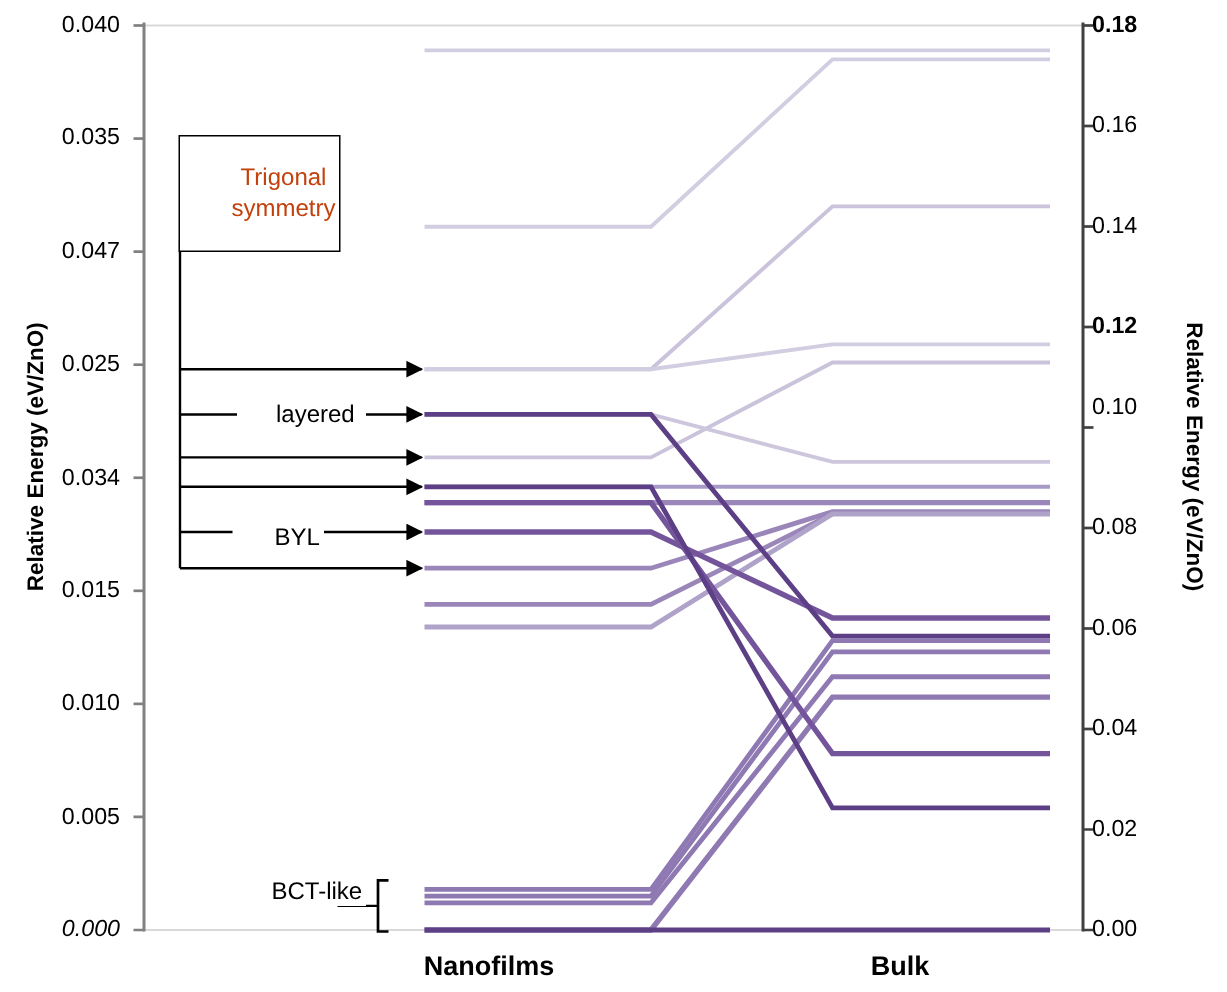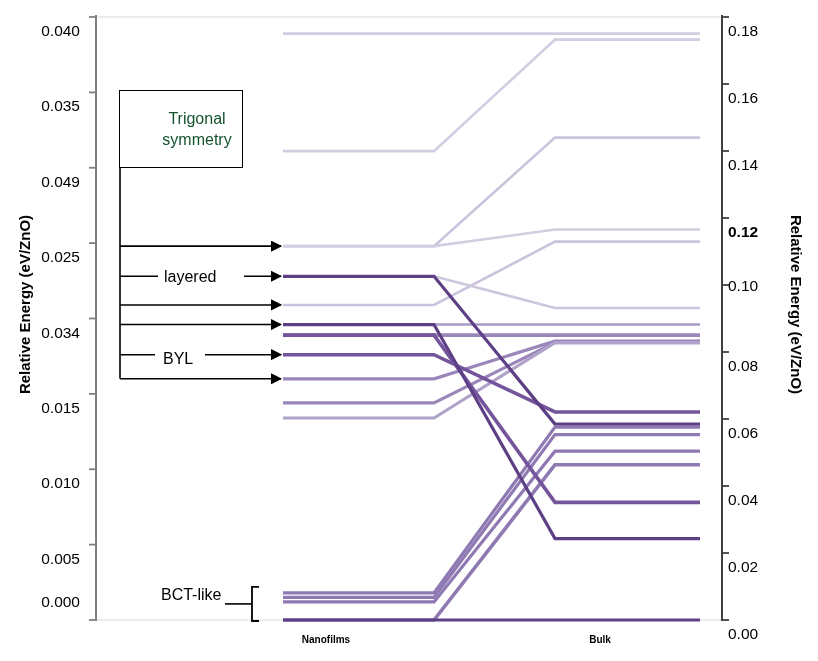--- a/index.html
+++ b/index.html
@@ -23,47 +23,46 @@
   }
   #right-axis-title{
     left:686px;top:296px;width:220px;text-align:center;
     transform:rotate(90deg);transform-origin:center center;
   }
 
   
   .tick-label{
     position:absolute;font-size:15.5px;color:#000;white-space:nowrap;
     line-height:1;
-    margin-top:14px;
   }
   .tick-label.left{right:738px;text-align:right;}
   .tick-label.right{left:728px;text-align:left;}
 
   
   .cat-label{
-    position:absolute;font-weight:bold;font-size:10px;color:#000;
+    position:absolute;font-weight:bold;font-size:18px;color:#000;
     text-align:center;white-space:nowrap;
   }
   #cat-nanofilms{left:266px;top:634px;width:120px;}
   #cat-bulk{left:540px;top:634px;width:120px;}
 
   
   #trigonal-box{
-    position:absolute;left:119px;top:90px;width:124px;height:78px;
+    position:absolute;left:119px;top:90px;width:108px;height:78px;
     border:1.6px solid #000;background:#fff;
     display:flex;align-items:center;justify-content:center;
-    font-size:16px;line-height:1.32;text-align:center;color:#14532d;
+    font-size:16px;line-height:1.32;text-align:center;color:#c2410c;
     box-sizing:border-box;
     padding-left:32px;
   }
 
   
   .ann-text{
     position:absolute;font-size:16px;color:#000;white-space:nowrap;
-    background:#fff;padding:0 3px;
+    background:#fff;padding:0 3px;margin-left:20px;
   }
   #ann-layered{left:161px;top:268px;}
   #ann-byl{left:160px;top:350px;}
   #ann-bct{left:158px;top:586px;}
 </style>
 </head>
 <body>
 
 <div id="chart-root">
 
@@ -129,30 +128,30 @@
       <line x1="225" y1="603.9325" x2="252" y2="603.9325" stroke="#000" stroke-width="1.6"></line>
     </svg>
 
   <div class="axis-title" id="left-axis-title">Relative Energy (eV/ZnO)</div>
 
   <div class="axis-title" id="right-axis-title">Relative Energy  (eV/ZnO)</div>
 
   <div id="tick-labels-left">
       <div class="tick-label left" style="top: 9px;">0.040</div>
       <div class="tick-label left" style="top: 84.375px;">0.035</div>
-      <div class="tick-label left" style="top: 159.75px;">0.049</div>
+      <div class="tick-label left" style="top: 159.75px;">0.047</div>
       <div class="tick-label left" style="top: 235.125px;">0.025</div>
       <div class="tick-label left" style="top: 310.5px;">0.034</div>
       <div class="tick-label left" style="top: 385.875px;">0.015</div>
       <div class="tick-label left" style="top: 461.25px; text-align: right;">0.010</div>
       <div class="tick-label left" style="top: 536.625px;">0.005</div>
-      <div class="tick-label left" style="top: 580px;">0.000</div>
+      <div class="tick-label left" style="top: 612px; font-style: italic;">0.000</div>
     </div>
   <div id="tick-labels-right">
-      <div class="tick-label right" style="top: 9px;">0.18</div>
+      <div class="tick-label right" style="top: 9px; font-weight: bold;">0.18</div>
       <div class="tick-label right" style="top: 76px; text-align: center;">0.16</div>
       <div class="tick-label right" style="top: 143px;">0.14</div>
       <div class="tick-label right" style="top: 210px; font-weight: bold;">0.12</div>
       <div class="tick-label right" style="top: 264px;">0.10</div>
       <div class="tick-label right" style="top: 344px;">0.08</div>
       <div class="tick-label right" style="top: 411px;">0.06</div>
       <div class="tick-label right" style="top: 478px;">0.04</div>
       <div class="tick-label right" style="top: 545px;">0.02</div>
       <div class="tick-label right" style="top: 612px;">0.00</div>
     </div>

